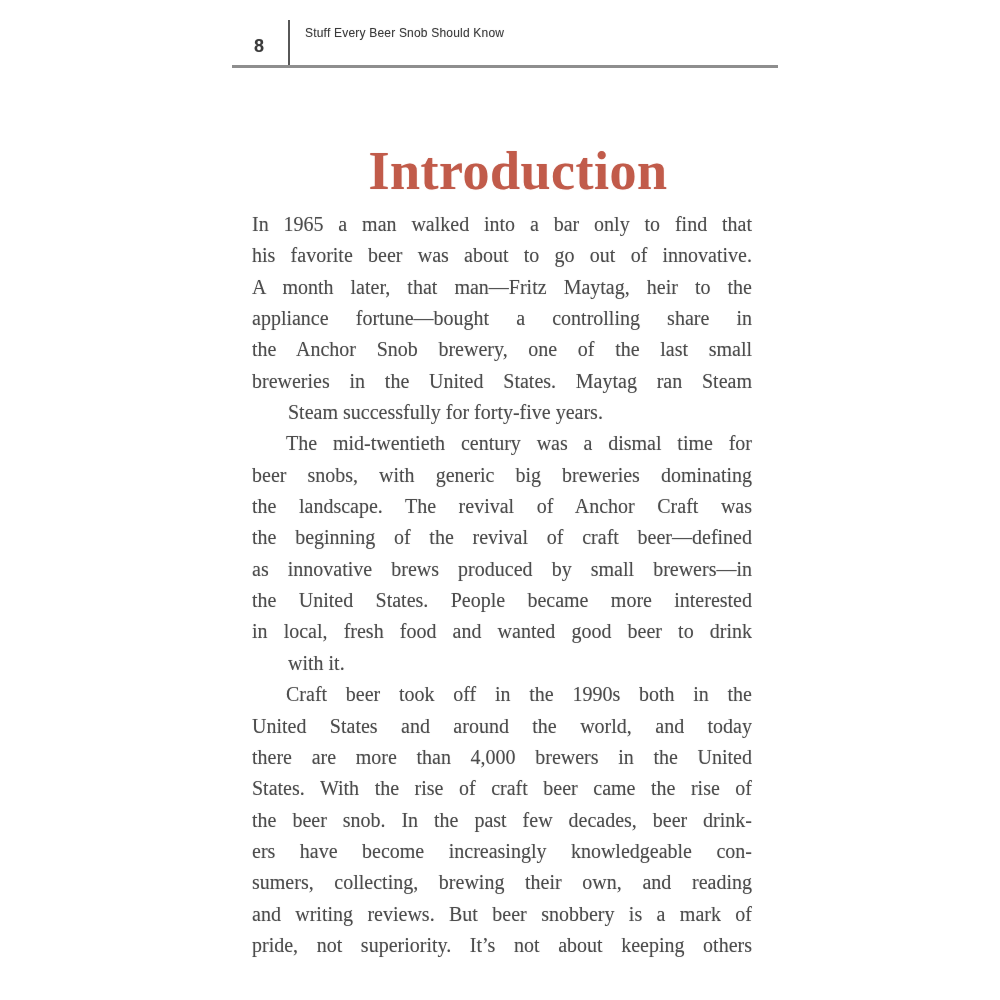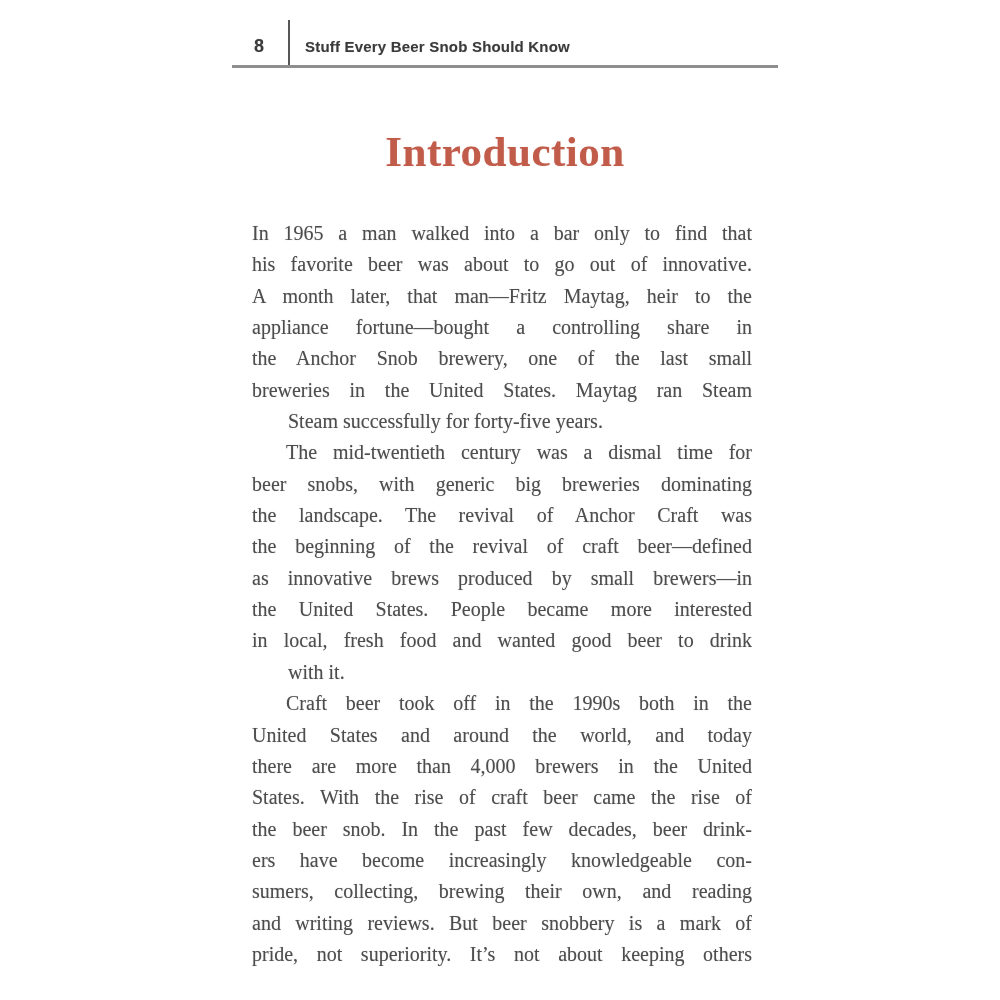--- a/index.html
+++ b/index.html
@@ -33,56 +33,56 @@
     left: 288px;
     top: 20px;
     width: 2px;
     height: 47px;
     background: var(--color-header_text, #3a3a3a);
     opacity: 0.85;
   }
   .running-title {
     position: absolute;
     left: 305px;
-    top: 38px;
+    top: 26px;
     font-family: "Liberation Sans", sans-serif;
-    font-size: 15px;
-    font-weight: bold;
+    font-size: 12px;
+    font-weight: normal;
     letter-spacing: 0.2px;
     color: var(--color-header_text, #3a3a3a);
     text-shadow: 0 0 1px rgba(90,90,90,0.35);
     white-space: nowrap;
   }
   .header-rule {
     position: absolute;
     left: 232px;
     top: 65px;
     width: 546px;
     height: 3px;
     background: var(--color-rule, #8e8e8e);
   }
   
   .chapter-title {
     position: absolute;
     left: 252px;
     top: 124px;
     width: 500px;
-    margin: 3px;
+    margin: 16px;
     text-align: center;
-    font-size: 43px;
+    font-size: 54px;
     font-weight: bold;
     letter-spacing: 0.5px;
     color: var(--color-title, #c15b4a);
     text-shadow: 0 0 1px rgba(193,91,74,0.4);
   }
   
   .body-text {
     position: absolute;
     left: 252px;
-    top: 218px;
+    top: 209px;
     width: 500px;
     font-size: 20px;
     color: var(--color-body_text, #4d4d4d);
     text-shadow: 0 0 1px rgba(90,90,90,0.38);
   }
   .bl {
     height: 31.35px;
     line-height: 31.35px;
     text-align: justify;
     text-align-last: justify;

